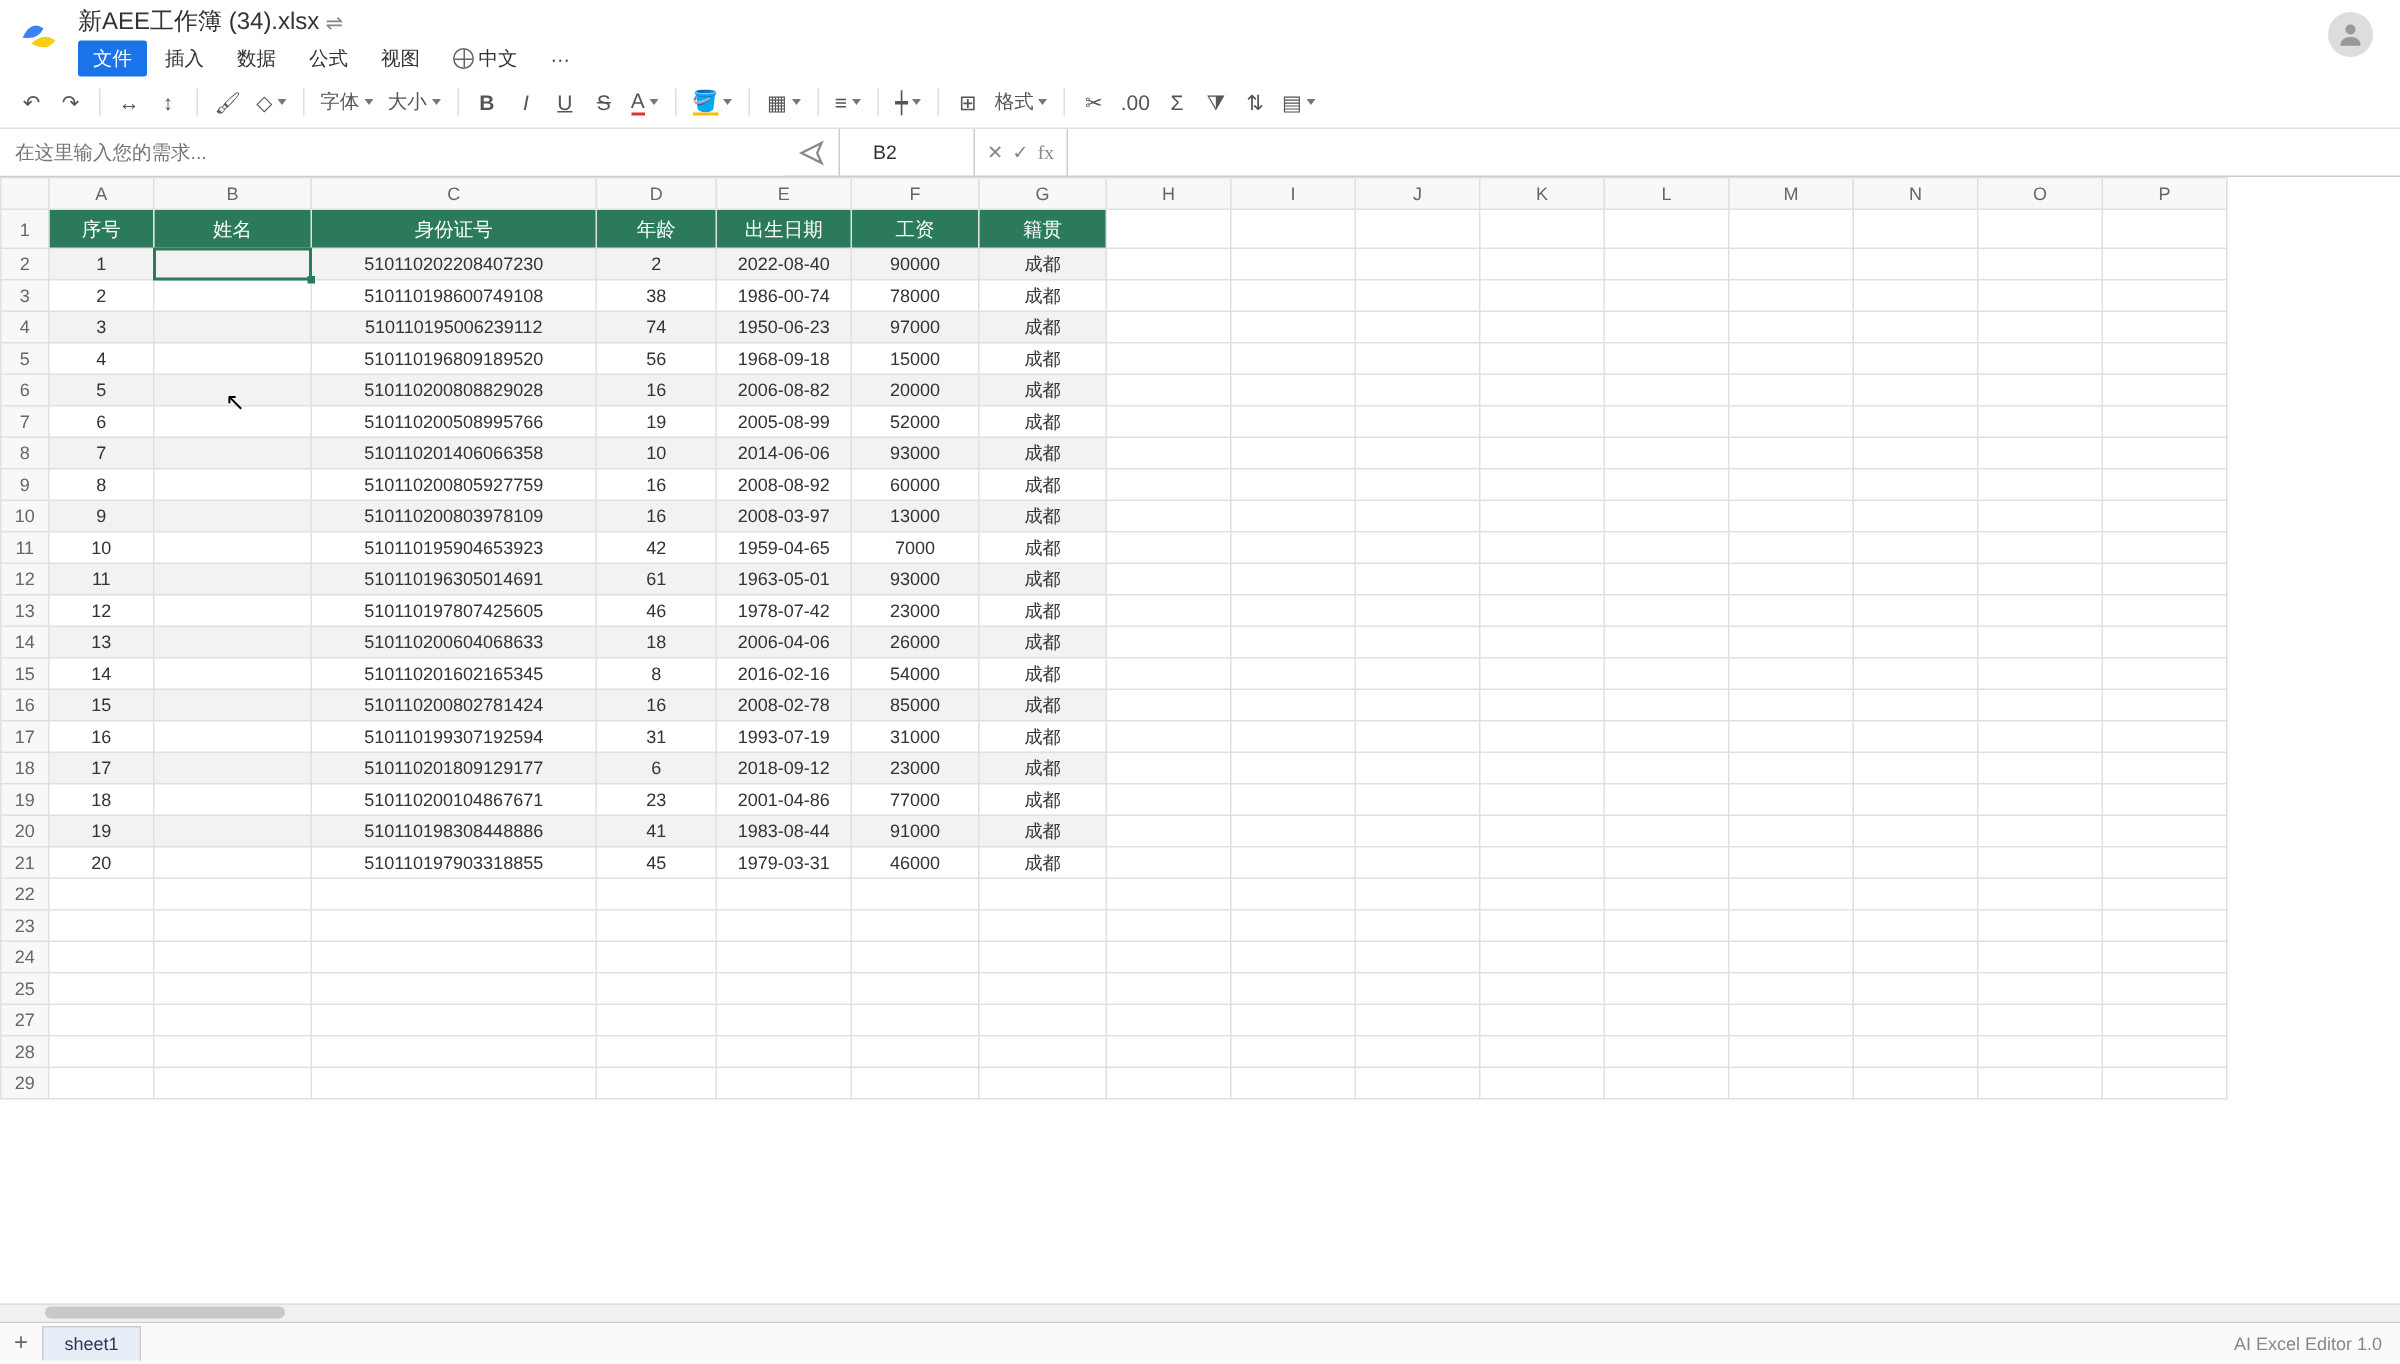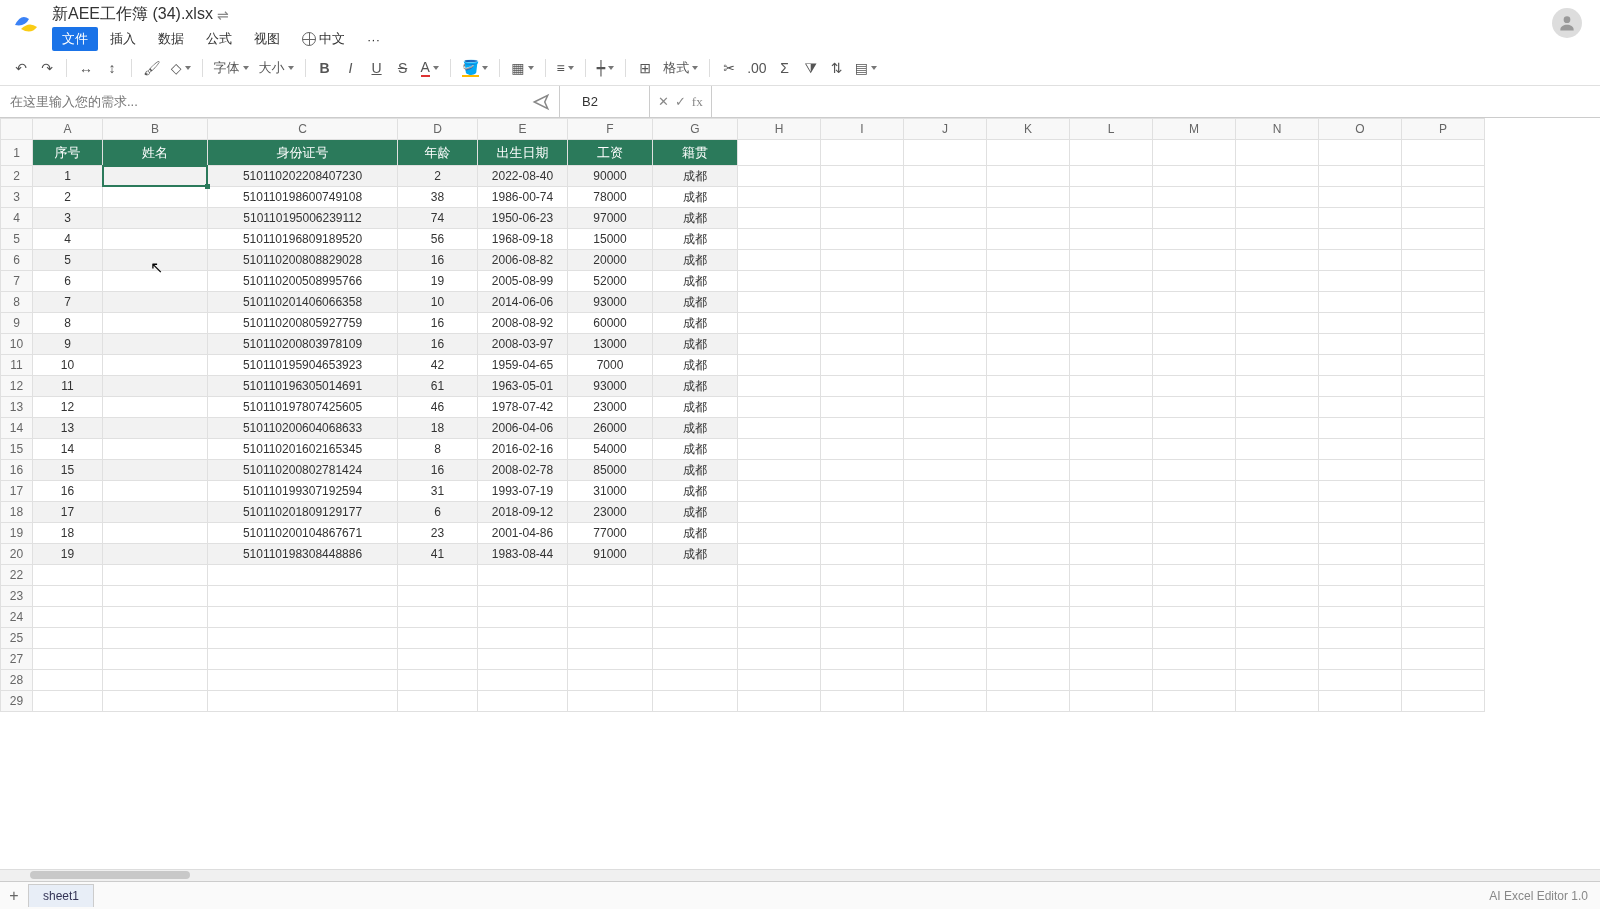--- a/index.html
+++ b/index.html
@@ -571,20 +571,39 @@
             <td class="cX" style="background:#fff;"></td>
             <td class="cX" style="background:#fff;"></td>
             <td class="cX" style="background:#fff;"></td>
             <td class="cX" style="background:#fff;"></td>
             <td class="cX" style="background:#fff;"></td>
             <td class="cX" style="background:#fff;"></td>
             <td class="cX" style="background:#fff;"></td>
             <td class="cX" style="background:#fff;"></td>
             <td class="cX" style="background:#fff;"></td>
           </tr>
+          <tr class="dataA">
+            <th class="rowhdr">21</th>
+            <td class="cA">20</td>
+            <td class="cB"></td>
+            <td class="cC">510110197903318855</td>
+            <td class="cD">45</td>
+            <td class="cE">1979-03-31</td>
+            <td class="cF">46000</td>
+            <td class="cG">成都</td>
+            <td class="cX" style="background:#fff;"></td>
+            <td class="cX" style="background:#fff;"></td>
+            <td class="cX" style="background:#fff;"></td>
+            <td class="cX" style="background:#fff;"></td>
+            <td class="cX" style="background:#fff;"></td>
+            <td class="cX" style="background:#fff;"></td>
+            <td class="cX" style="background:#fff;"></td>
+            <td class="cX" style="background:#fff;"></td>
+            <td class="cX" style="background:#fff;"></td>
+          </tr>
           <tr>
             <th class="rowhdr">22</th>
             <td class="cA"></td>
             <td class="cB"></td>
             <td class="cC"></td>
             <td class="cD"></td>
             <td class="cE"></td>
             <td class="cF"></td>
             <td class="cG"></td>
             <td class="cX"></td>

